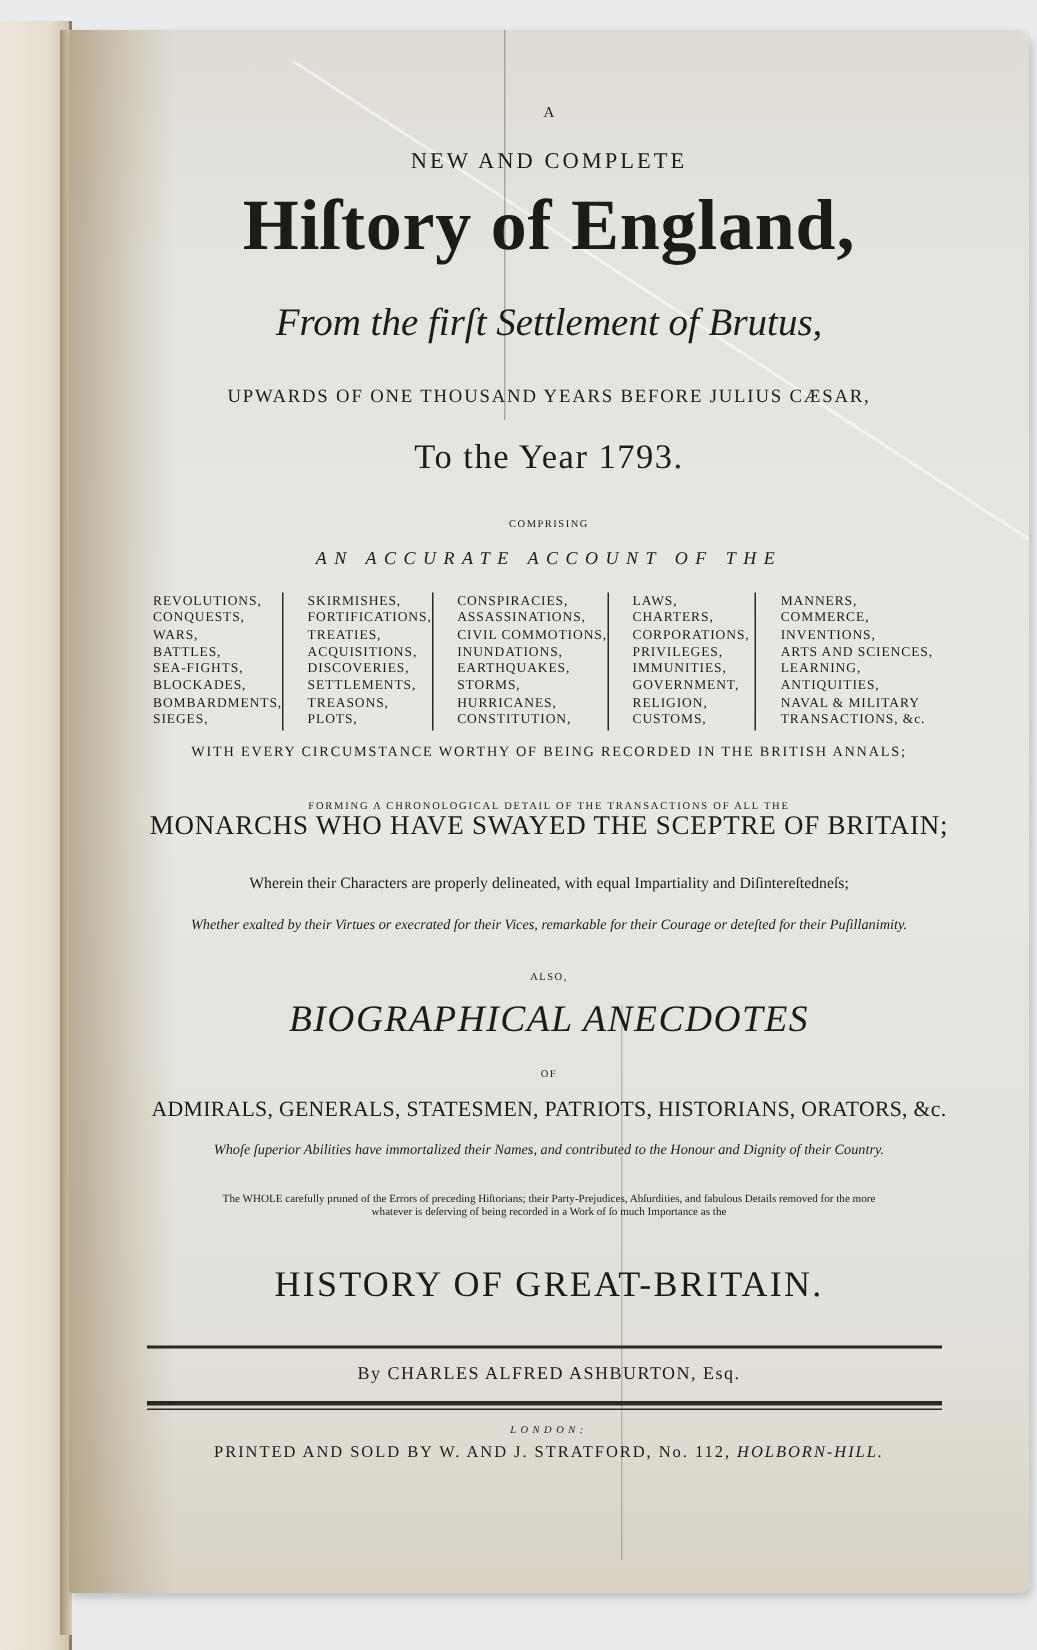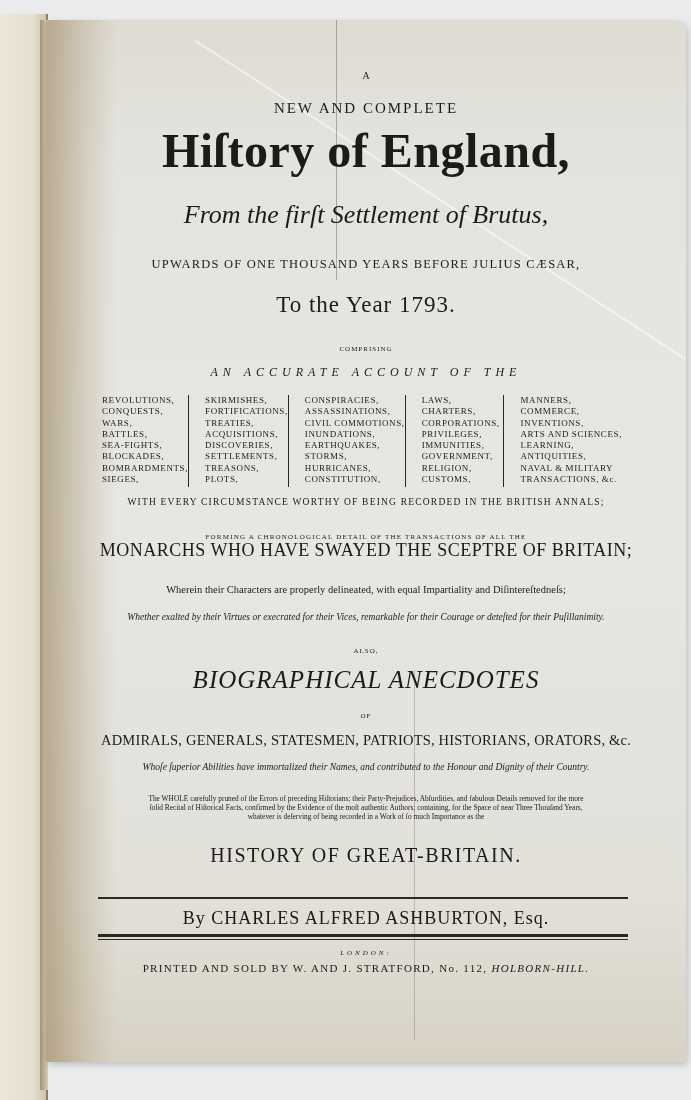--- a/index.html
+++ b/index.html
@@ -29,23 +29,23 @@
   .forming{top:513px;font-size:7px;letter-spacing:1.2px;}
   .monarchs{top:520px;font-size:18px;letter-spacing:0.5px;}
   .wherein{top:564px;font-size:10.5px;}
   .whether{top:592px;font-size:9.5px;font-style:italic;}
   .also{top:627px;font-size:7px;letter-spacing:1px;}
   .bio{top:646px;font-size:25px;font-style:italic;letter-spacing:1px;}
   .of{top:692px;font-size:7px;letter-spacing:1px;}
   .admirals{top:712px;font-size:14.5px;letter-spacing:0.2px;}
   .whose{top:742px;font-size:9.5px;font-style:italic;}
   .whole{top:774px;font-size:7.4px;line-height:9px;}
-  .hgb{top:824px;font-size:20px;letter-spacing:1.5px;}
+  .hgb{top:824px;font-size:24px;letter-spacing:1.5px;}
   .rule1{position:absolute;top:877px;left:52px;width:530px;height:1.5px;background:#2a2823;}
-  .byline{top:888px;font-size:18px;letter-spacing:1px;}
+  .byline{top:888px;font-size:12px;letter-spacing:1px;}
   .rule2{position:absolute;top:914px;left:52px;width:530px;height:3px;background:#2a2823;}
   .rule2b{position:absolute;top:919px;left:52px;width:530px;height:1px;background:#2a2823;}
   .london{top:929px;font-size:7px;font-style:italic;letter-spacing:3px;}
   .printed{top:942px;font-size:11px;letter-spacing:1.3px;}
   .printed i{font-style:italic;}
 </style>
 </head>
 <body>
 
 <div class="left-page"></div>
@@ -126,21 +126,20 @@
   <div class="t monarchs">MONARCHS WHO HAVE SWAYED THE SCEPTRE OF BRITAIN;</div>
   <div class="t wherein">Wherein their Characters are properly delineated, with equal Impartiality and Diſintereſtedneſs;</div>
   <div class="t whether">Whether exalted by their Virtues or execrated for their Vices, remarkable for their Courage or deteſted for their Puſillanimity.</div>
   <div class="t also">ALSO,</div>
   <div class="t bio">BIOGRAPHICAL ANECDOTES</div>
   <div class="t of">OF</div>
   <div class="t admirals">ADMIRALS, GENERALS, STATESMEN, PATRIOTS, HISTORIANS, ORATORS, &amp;c.</div>
   <div class="t whose">Whoſe ſuperior Abilities have immortalized their Names, and contributed to the Honour and Dignity of their Country.</div>
   <div class="t whole">
     <div>The WHOLE carefully pruned of the Errors of preceding Hiſtorians; their Party-Prejudices, Abſurdities, and fabulous Details removed for the more</div>
-    <div>ſolid Recital of Hiſtorical Facts, confirmed by the Evidence of the moſt authentic Authors; containing, for the Space of near Three Thouſand Years,</div>
     <div>whatever is deſerving of being recorded in a Work of ſo much Importance as the</div>
   </div>
   <div class="t hgb">HISTORY OF GREAT-BRITAIN.</div>
   <div class="rule1"></div>
   <div class="t byline">By CHARLES ALFRED ASHBURTON, Esq.</div>
   <div class="rule2"></div>
   <div class="rule2b"></div>
   <div class="t london">LONDON:</div>
   <div class="t printed">
     <span>PRINTED AND SOLD BY W. AND J. STRATFORD, No. 112,</span>

